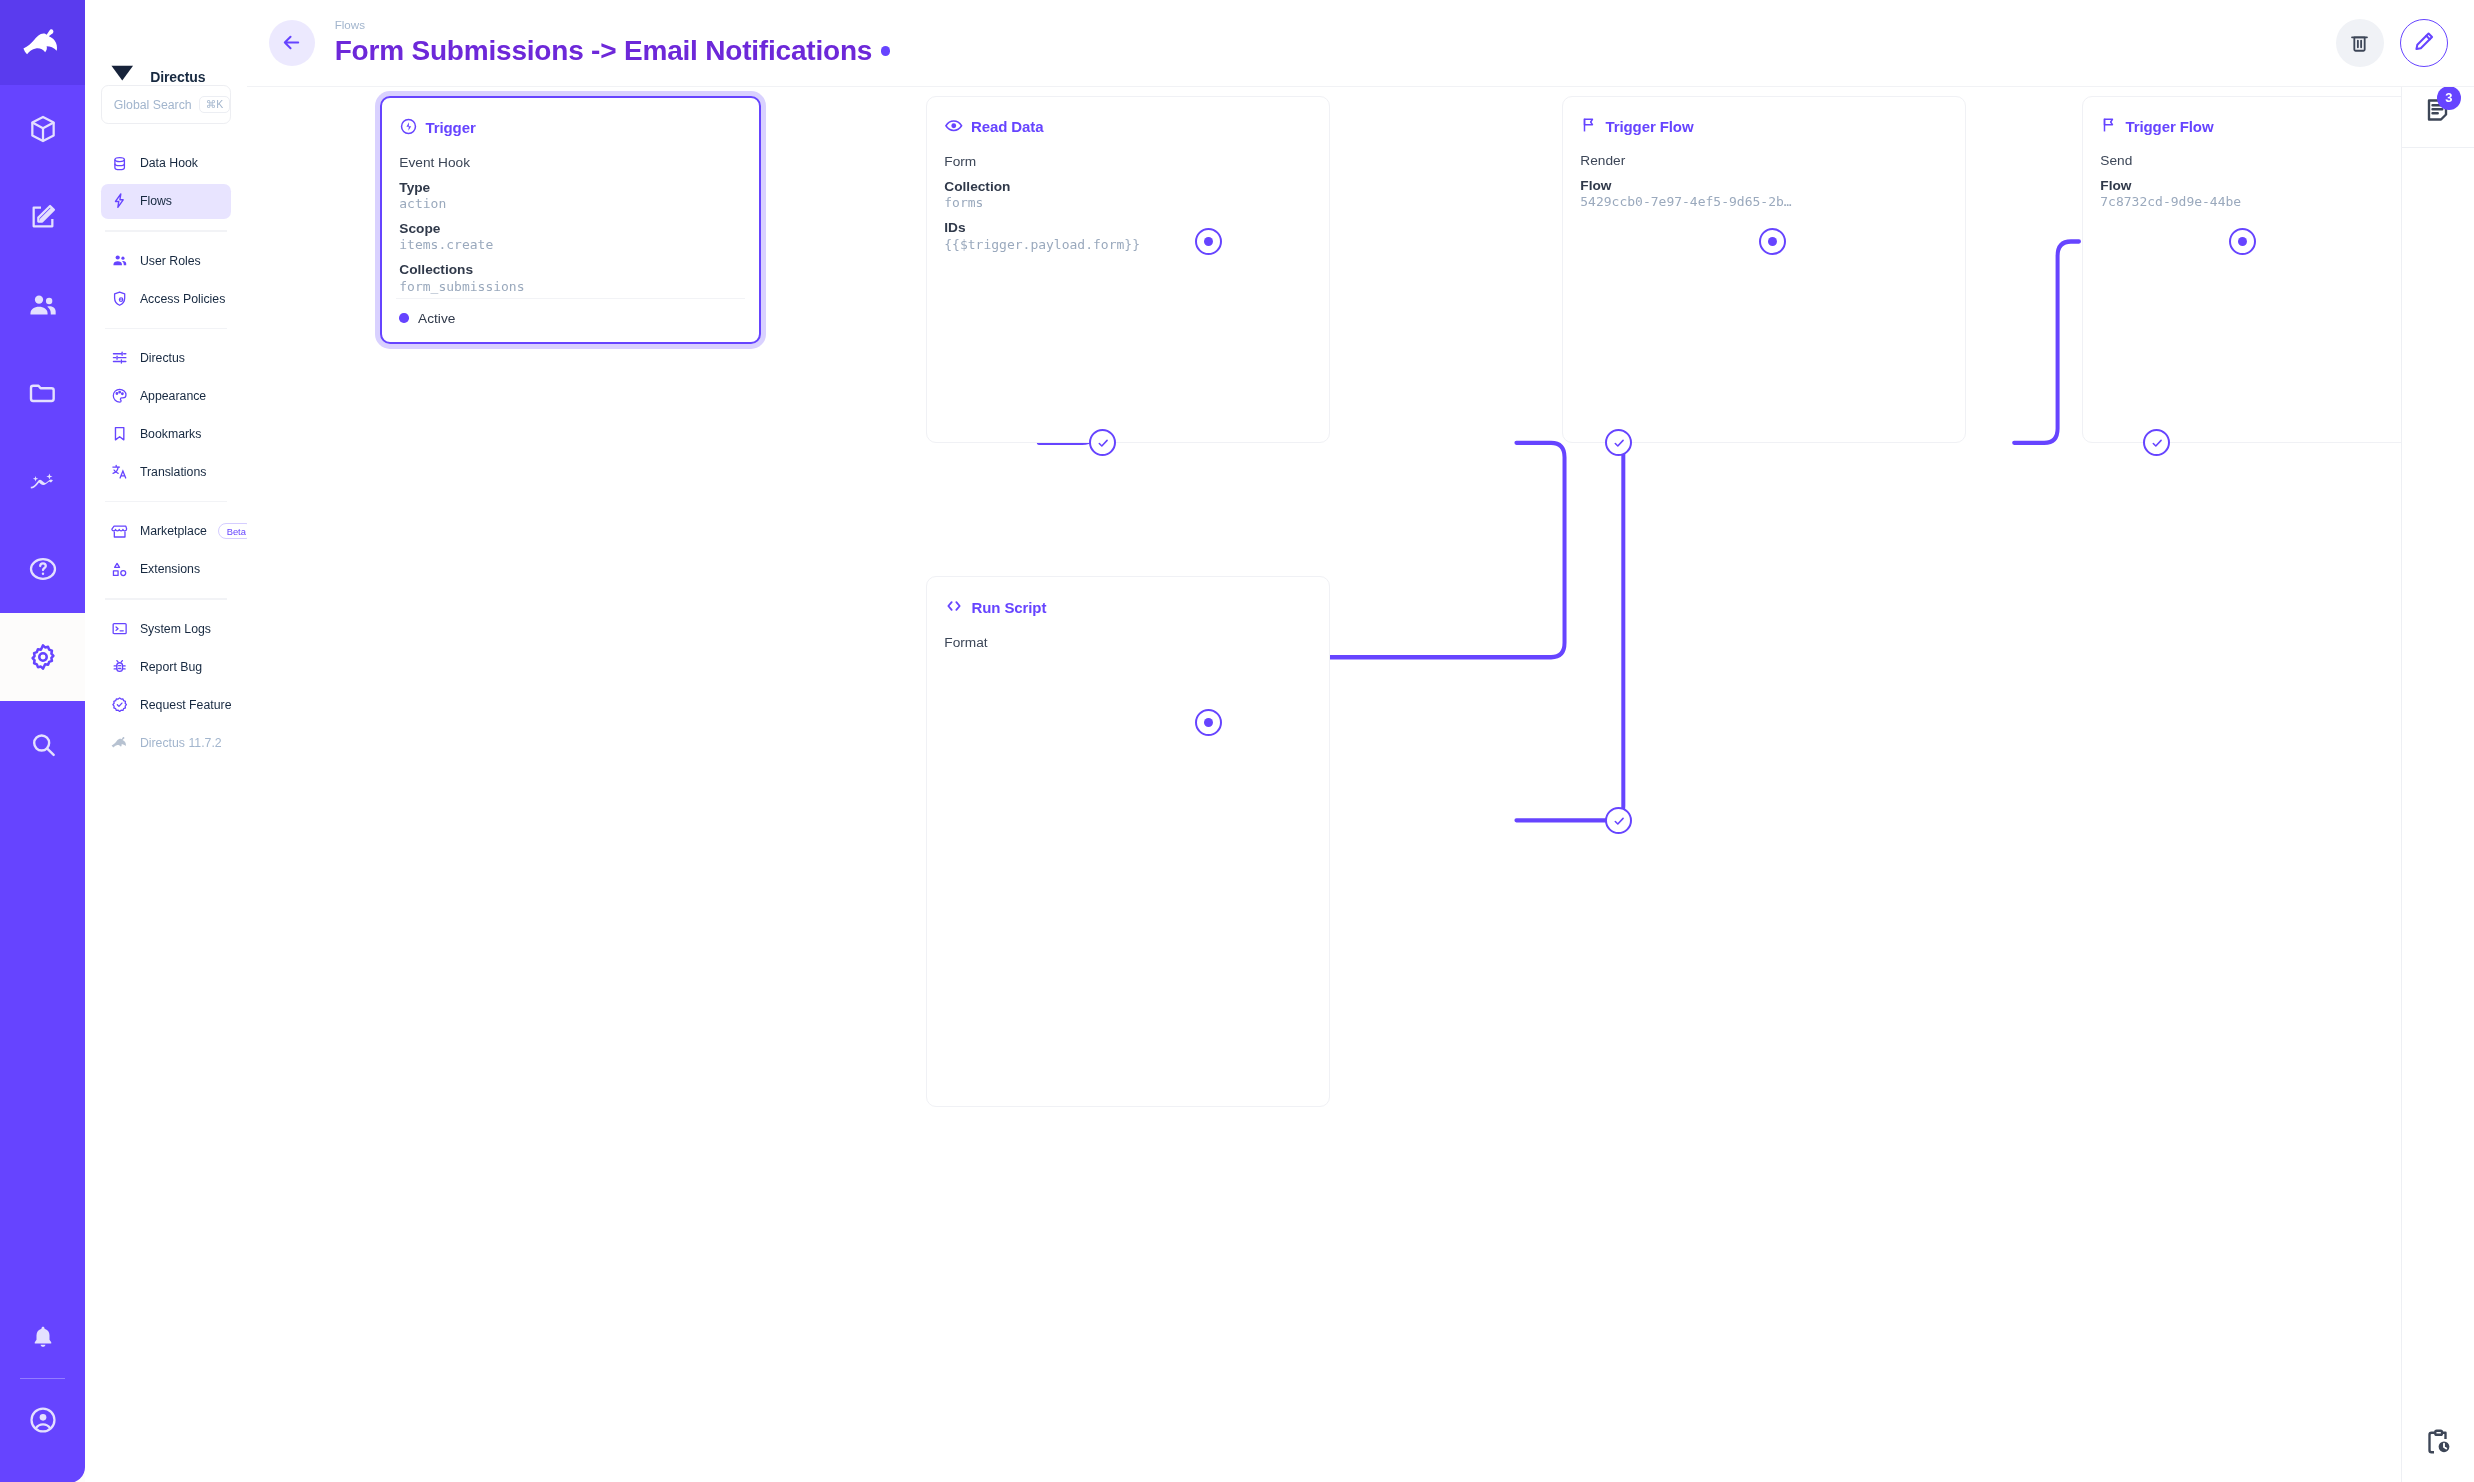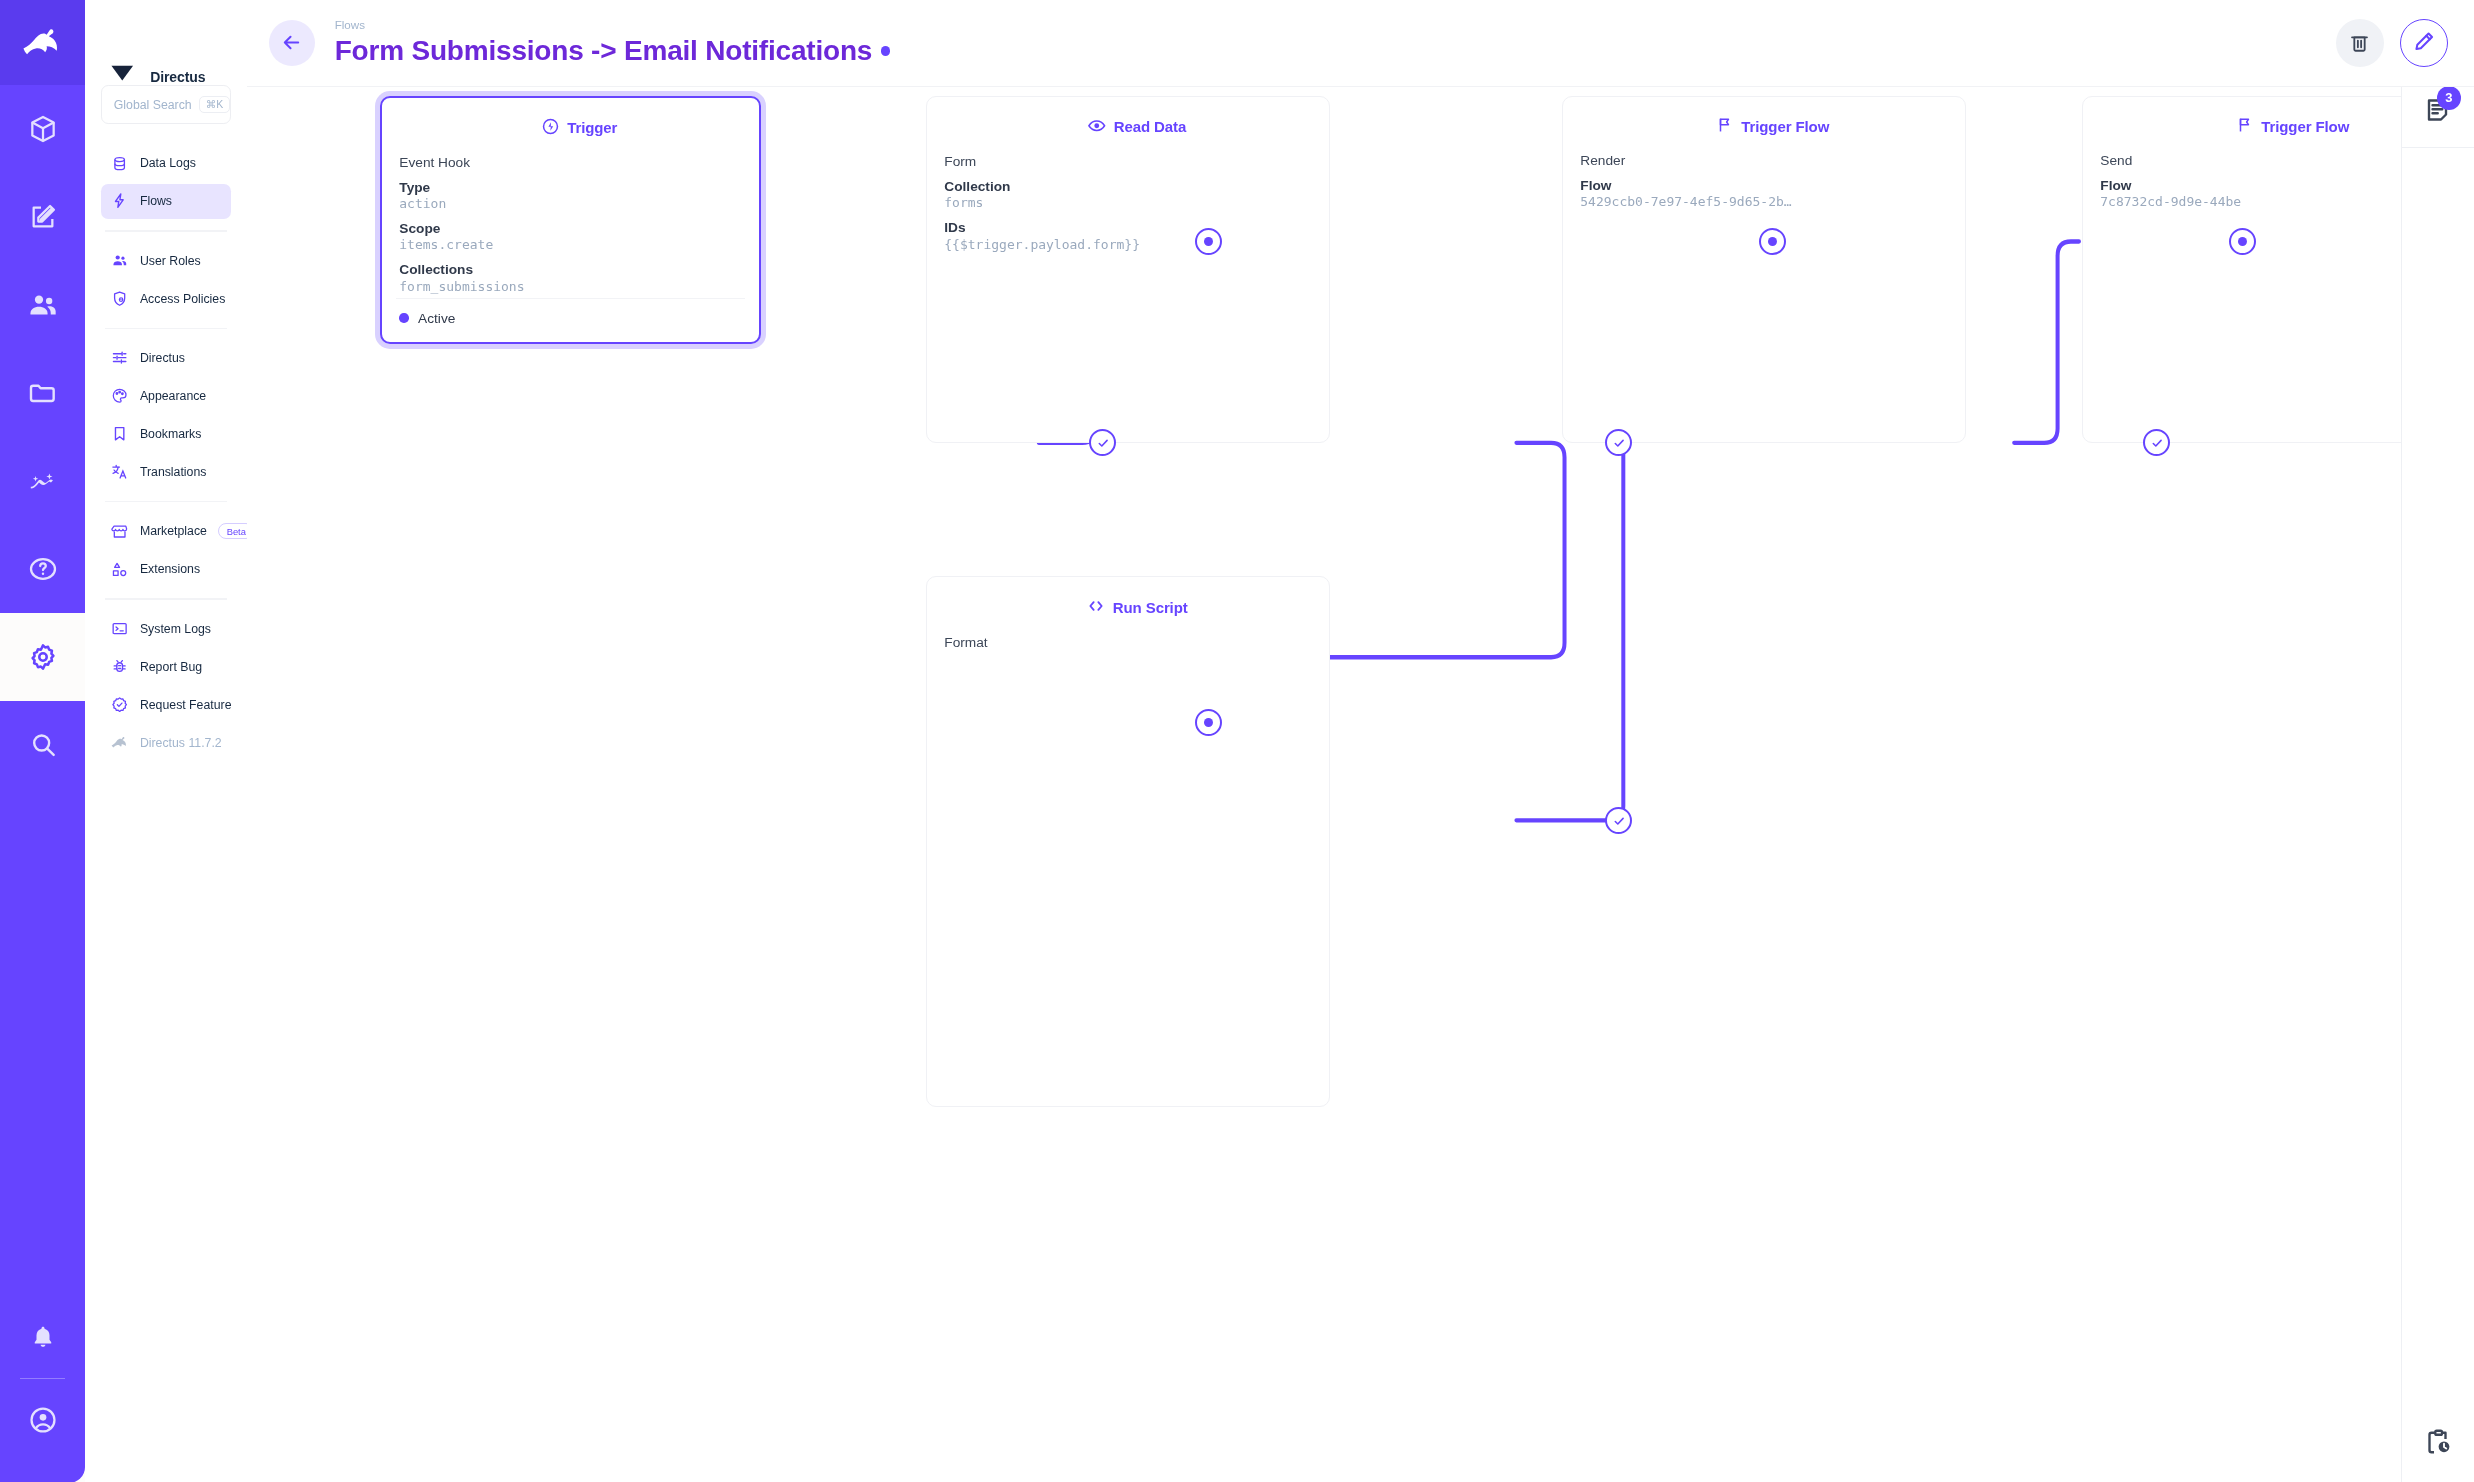--- a/index.html
+++ b/index.html
@@ -109,21 +109,21 @@
     position: absolute; background: #fff;
     border: 1.4px solid #f0f1f5; border-radius: 10px;
   }
   .node.selected {
     border: 2.2px solid #6644ff;
     box-shadow: 0 0 0 5px #d9d1ff;
   }
   .node-title {
     display: flex; align-items: center; gap: 7.2px;
     font-size: 15px; font-weight: 700; color: #6644ff;
-    padding: 19px 0 0 17.3px; letter-spacing: -0.1px; justify-content: center;
+    padding: 19px 0 0 17.3px; letter-spacing: -0.1px;
   }
   .node-body { padding: 7.2px 17.3px 0 17.3px; }
   .node-op { font-size: 13.7px; color: #3c4657; margin-top: 8.7px; margin-bottom: 2.9px; }
   .fld-label { font-size: 13.7px; font-weight: 700; color: #30394a; margin-top: 10px; }
   .fld-value {
     font-family: "DejaVu Sans Mono", monospace;
     font-size: 13px; color: #9aa9bd; margin-top: 1.4px;
     white-space: nowrap; overflow: hidden;
   }
   .node-foot {
@@ -284,21 +284,21 @@
 
     <div class="nav-group">
       <div class="nav-item">
         <span class="nav-ico">
           <svg width="17.3" height="17.3" viewBox="0 0 24 24" fill="none" stroke="#6644ff" stroke-width="1.8">
             <ellipse cx="12" cy="6.4" rx="6.6" ry="2.8"></ellipse>
             <path d="M5.4 6.4v11.2c0 1.5 3 2.8 6.6 2.8s6.6-1.3 6.6-2.8V6.4"></path>
             <path d="M5.4 12c0 1.5 3 2.8 6.6 2.8s6.6-1.3 6.6-2.8"></path>
           </svg>
         </span>
-        <span class="nav-label">Data Logs</span>
+        <span class="nav-label">Data Hook</span>
       </div>
       <div class="nav-item active">
         <span class="nav-ico">
           <svg width="17.3" height="17.3" viewBox="0 0 24 24" fill="none" stroke="#6644ff" stroke-width="1.9" stroke-linejoin="round">
             <path d="M13.6 2.8L6.2 13.1h4.6l-1.3 8.1 7.4-10.4h-4.6l1.3-8z"></path>
           </svg>
         </span>
         <span class="nav-label">Flows</span>
       </div>
     </div>

